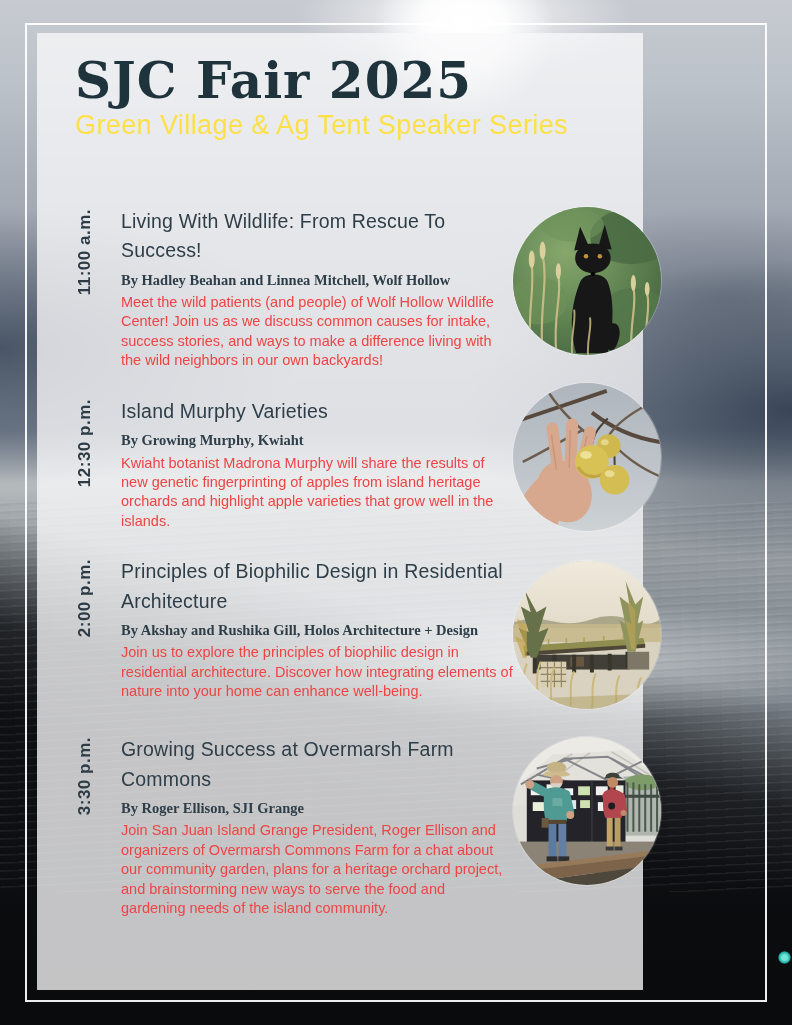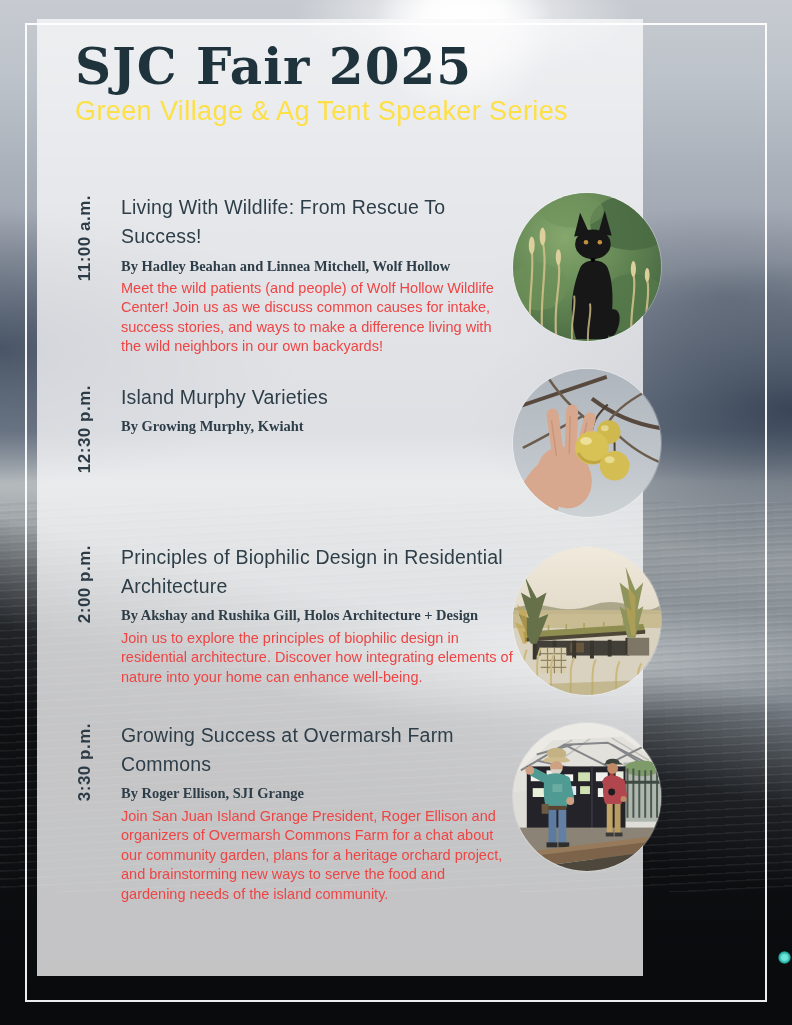--- a/index.html
+++ b/index.html
@@ -29,21 +29,21 @@
   .glow-dot{
     position:absolute;right:1px;top:951px;width:13px;height:13px;border-radius:50%;
     background:radial-gradient(circle,#6fe6da 0 30%,#1fa89e 60%,rgba(31,168,158,0) 75%);
   }
   
   .frame{
     position:absolute;left:25px;top:23px;right:25px;bottom:23px;
     border:2px solid rgba(255,255,255,.93);pointer-events:none;z-index:3;
   }
   .panel{
-    position:absolute;left:37px;top:19px;width:606px;height:957px;
+    position:absolute;left:37px;top:33px;width:606px;height:957px;
     background:rgba(248,249,250,.78);z-index:2;
   }
   
   h1.title{
     margin:20px 0 0 38px;
     font-family:"DejaVu Serif",serif;font-weight:800;
     font-size:50px;line-height:1.1;letter-spacing:1px;color:#1e333c;
   }
   .subtitle{
     margin:2px 0 0 38px;
@@ -148,20 +148,21 @@
       </div>
     </div>
 
     <div class="event">
       <div class="time">
         <span>12:30 p.m.</span>
       </div>
       <div class="etext">
         <div class="etitle">Island Murphy Varieties</div>
         <div class="ebyline">By Growing Murphy, Kwiaht</div>
+        <div class="edesc">Kwiaht botanist Madrona Murphy will share the results of new genetic fingerprinting of apples from island heritage orchards and highlight apple varieties that grow well in the islands.</div>
       </div>
       <div class="photo">
         <svg viewBox="0 0 150 150" xmlns="http://www.w3.org/2000/svg">
           <defs>
             <linearGradient id="p2bg" x1="0" y1="0" x2="0" y2="1">
               <stop offset="0" stop-color="#aeb5bc"></stop>
                 <stop offset=".7" stop-color="#c2c8cd"></stop>
                 <stop offset="1" stop-color="#cdd2d5"></stop>
             </linearGradient>
           </defs>

